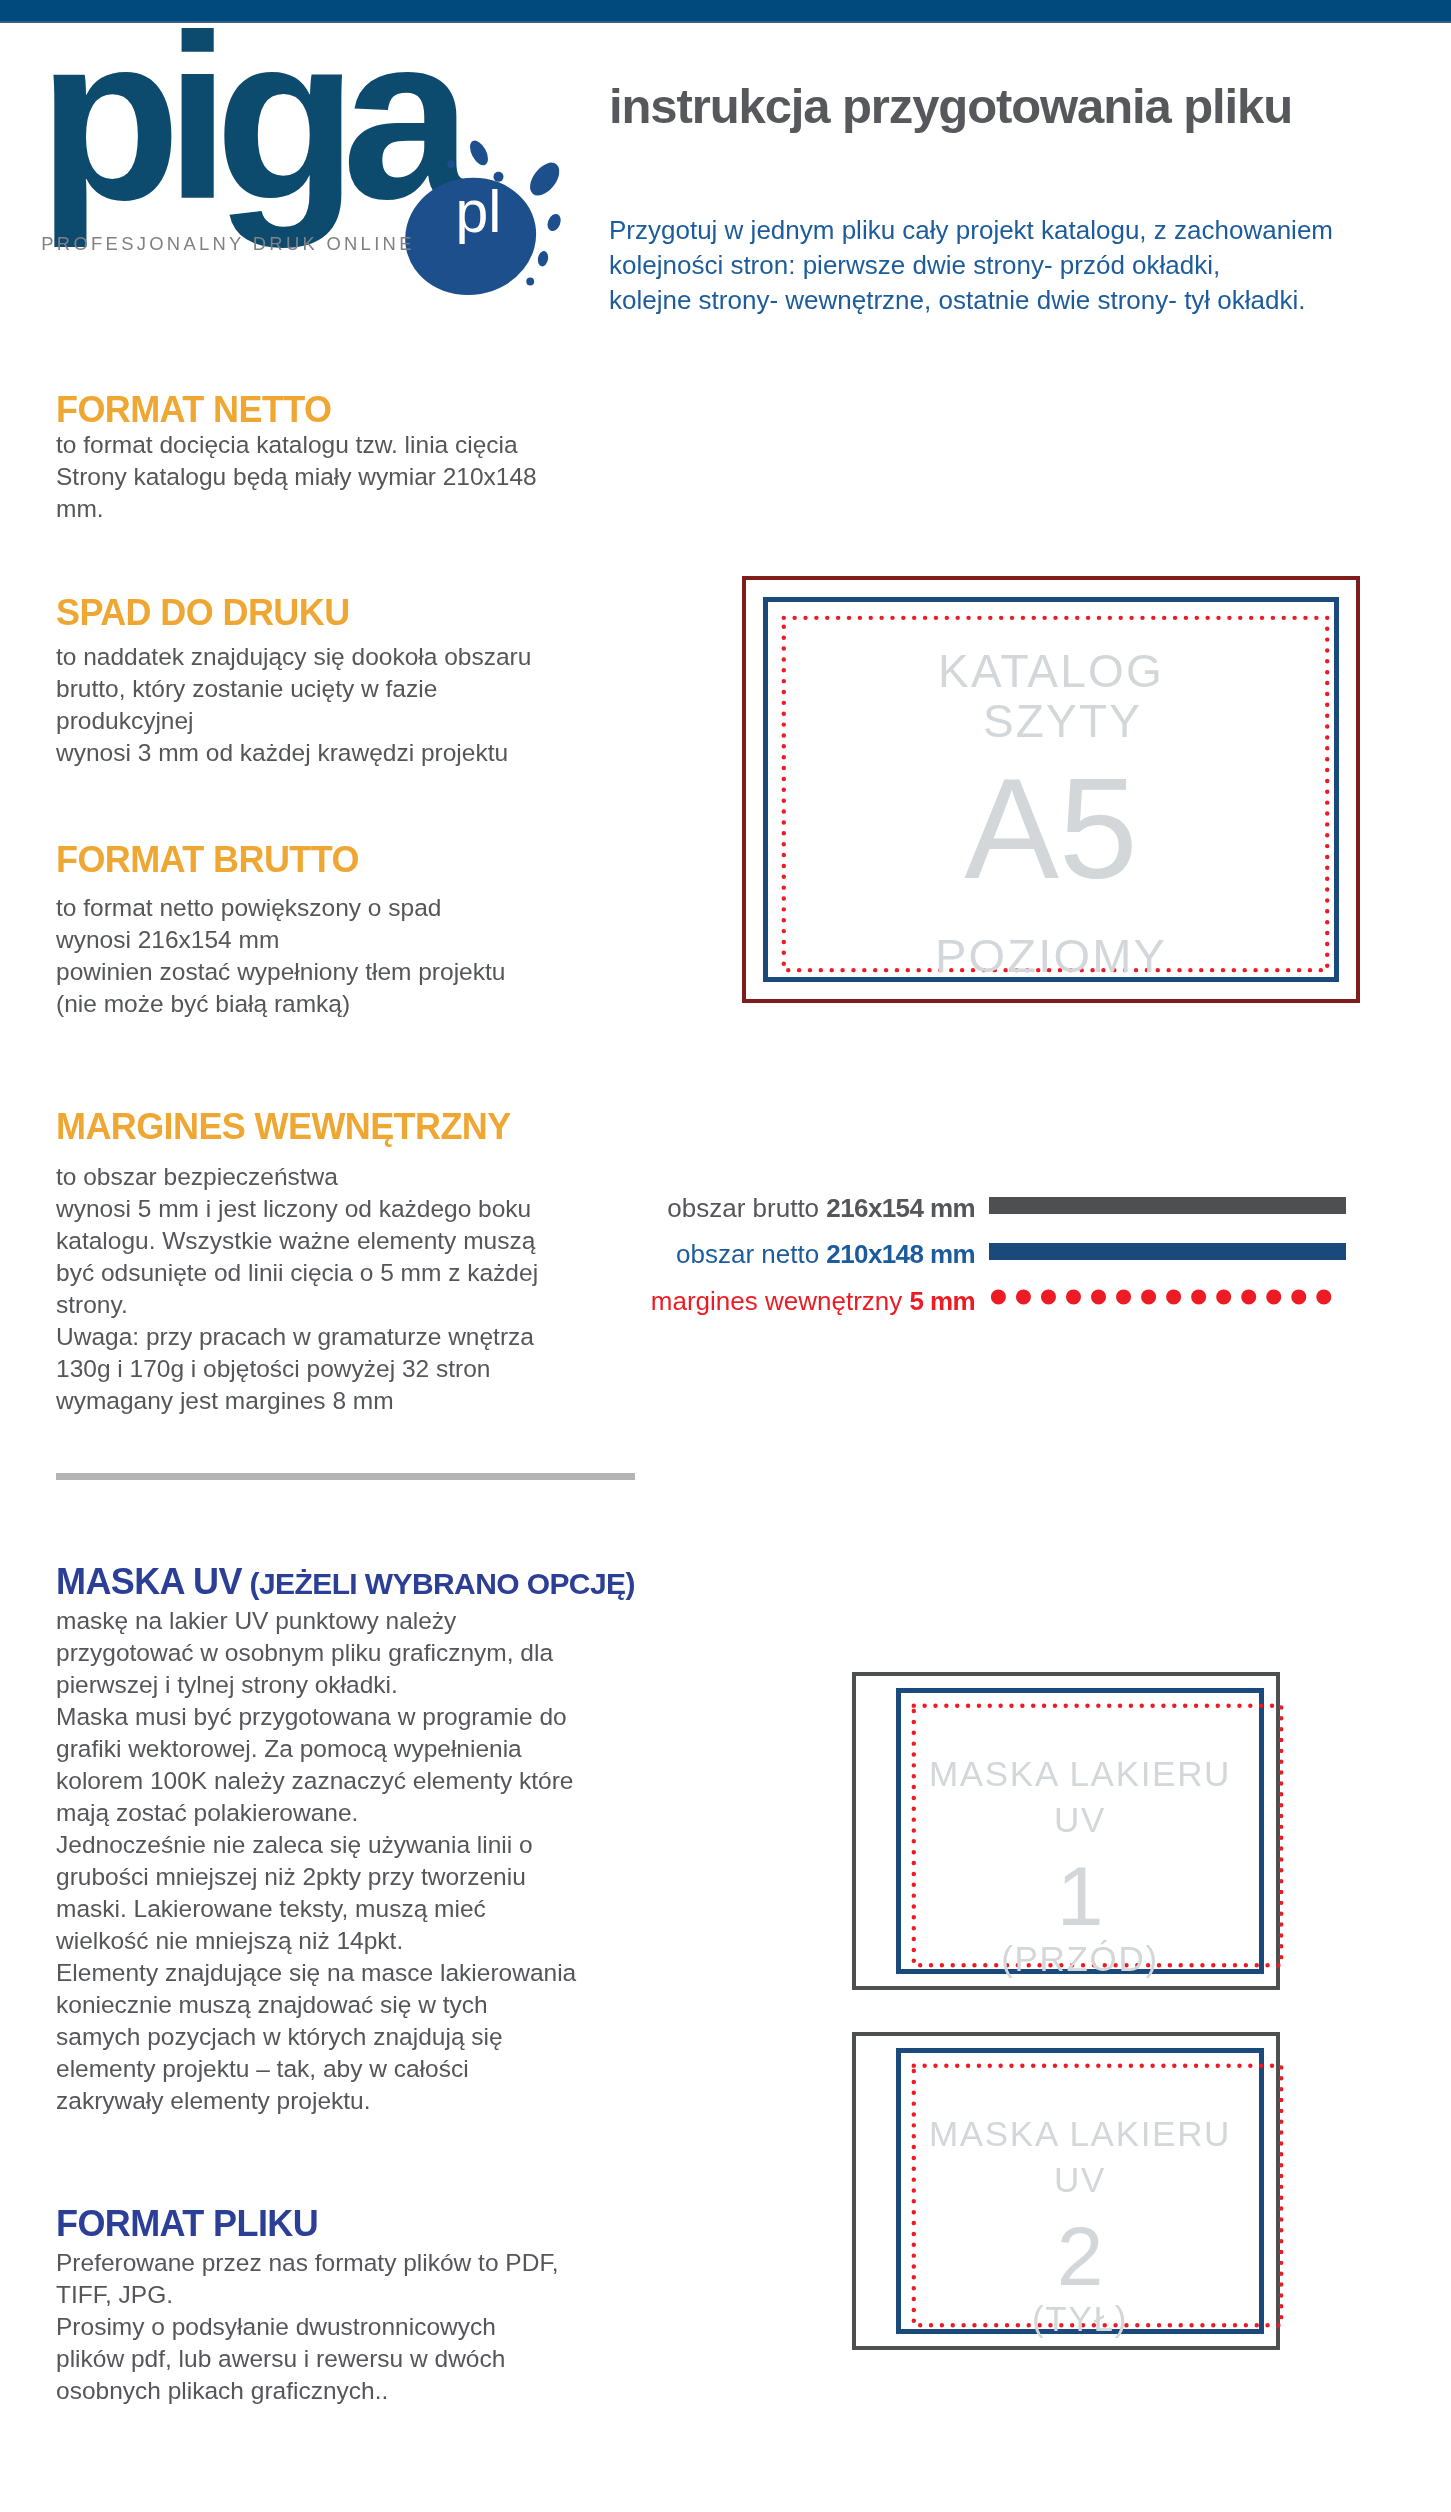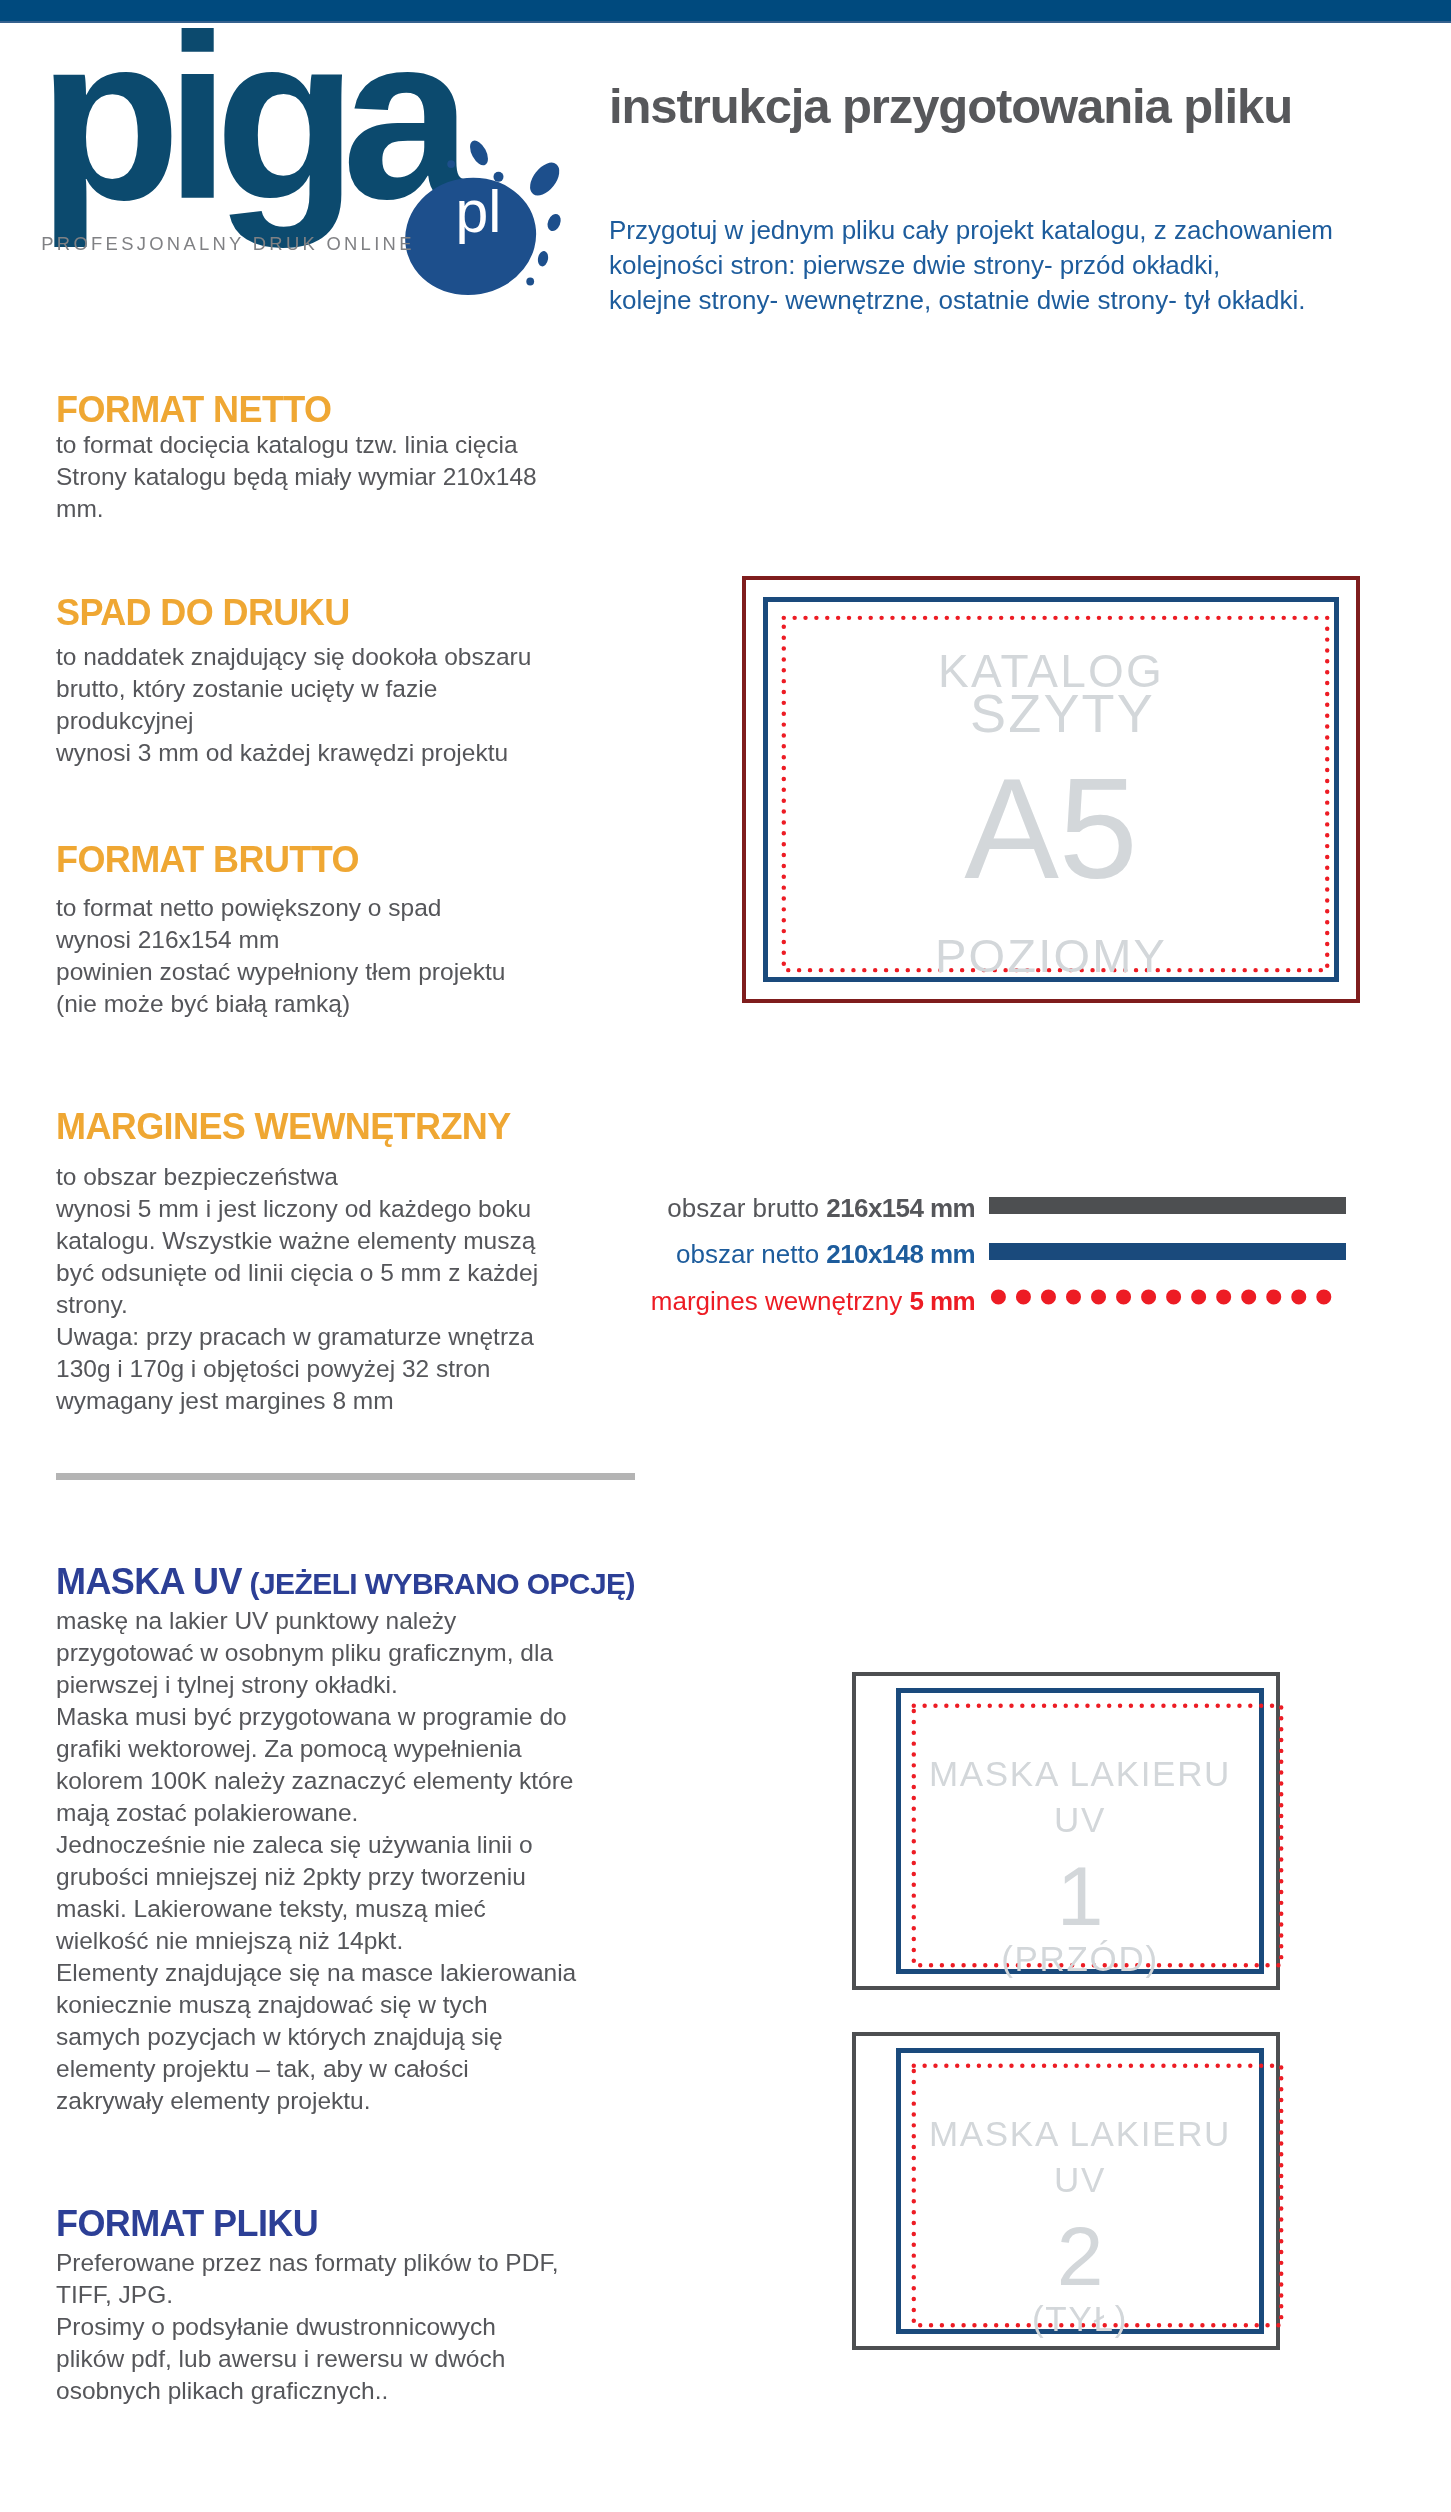--- a/index.html
+++ b/index.html
@@ -40,21 +40,21 @@
 
   
   .diagram{position:absolute;box-sizing:border-box;border:4px solid #7f1d1d;background:#ffffff;}
   .diagram-main{left:742px;top:576px;width:618px;height:427px;}
   .navy-frame{position:absolute;box-sizing:border-box;border:5.6px solid #1a4a7c;}
   .diagram-main .navy-frame{left:17.3px;top:17.3px;right:17.3px;bottom:17.3px;}
   .red-dots-svg{position:absolute;}
   .diagram-label{position:absolute;left:0;right:0;text-align:center;color:#d3d7da;letter-spacing:2.2px;}
 
   .dm-l1{top:42px;font-size:46px;}
-  .dm-l2{top:80px;font-size:54px;padding-left:23px;}
+  .dm-l2{top:92px;font-size:46px;padding-left:23px;}
   .dm-size{top:145px;font-size:142px;letter-spacing:0;}
   .dm-l3{top:326px;font-size:47px;}
 
   
   .legend-label{position:absolute;left:602px;width:373px;text-align:right;font-size:26px;}
   .legend-label b{letter-spacing:-0.6px;}
   .lg-brutto{color:#55565a;}
   .lg-netto{color:#1d5c9c;}
   .lg-margines{color:#ed1c24;}
   .legend-bar{position:absolute;left:989px;width:357px;height:16.7px;}

